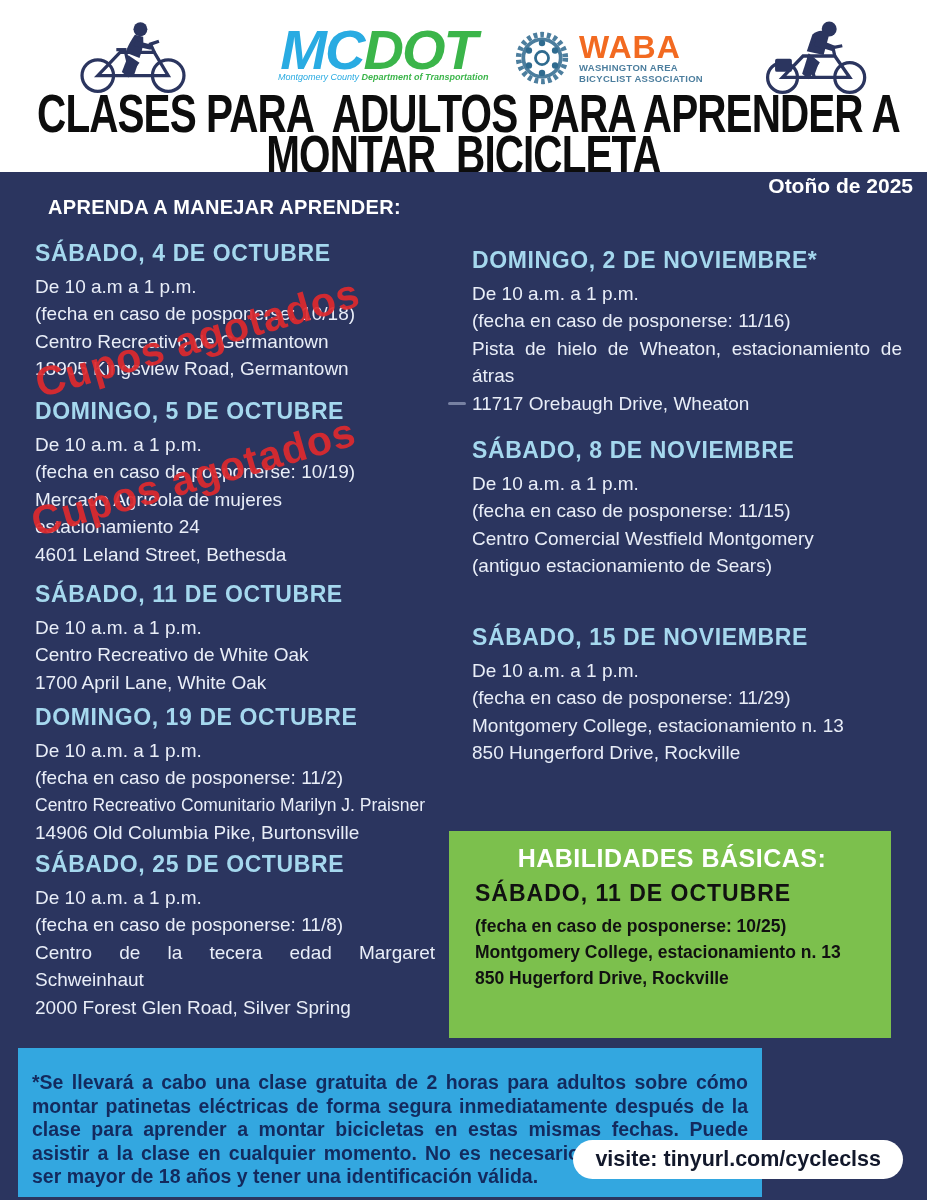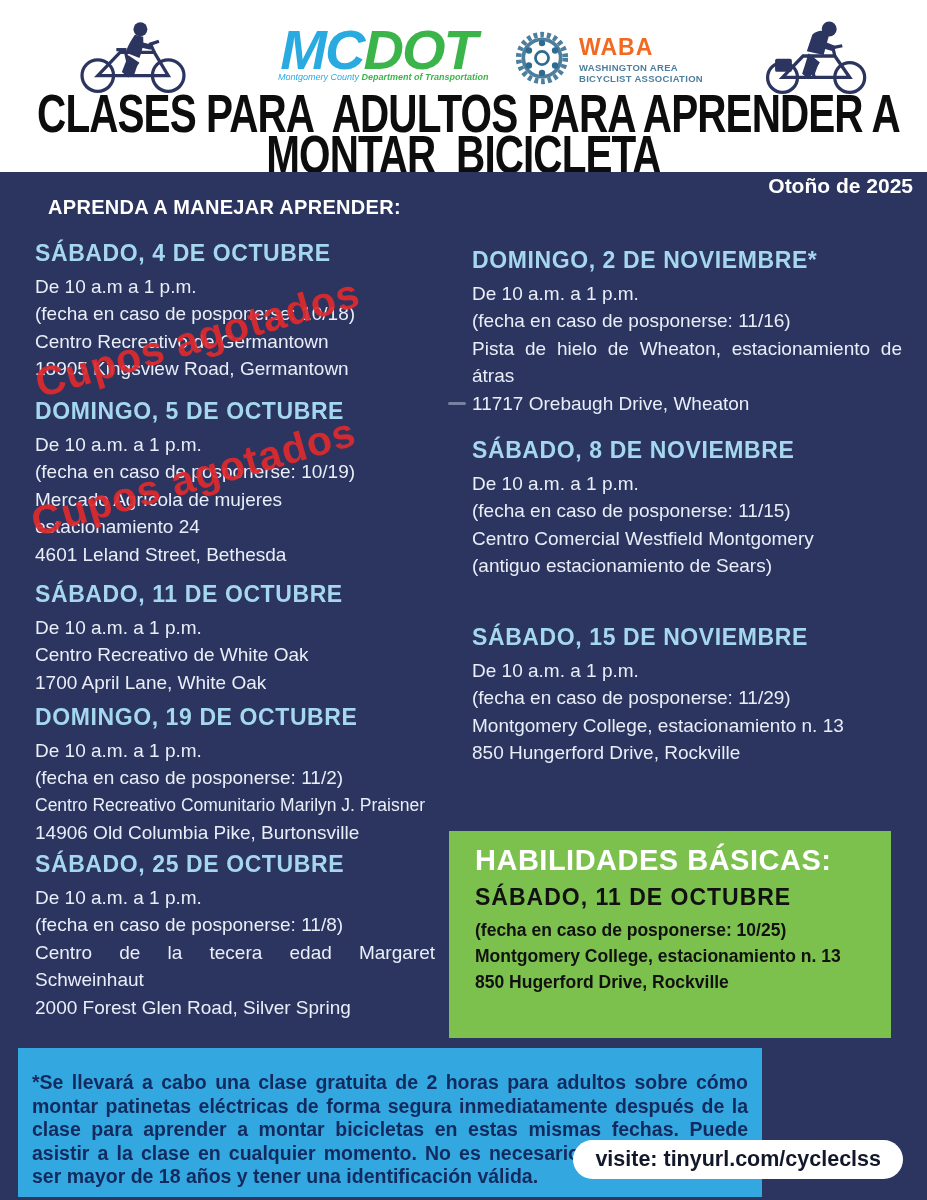--- a/index.html
+++ b/index.html
@@ -13,21 +13,21 @@
   .bike-left { left:72px; top:20px; }
   .bike-right { left:762px; top:14px; }
 
   .mcdot { position:absolute; left:278px; top:28px; width:200px; text-align:center; }
   .mcdot-name { font-size:56px; font-weight:900; font-style:italic; letter-spacing:-2px; line-height:44px; }
   .mc { color:#29ABE2; } .dot { color:#3BB54A; }
   .mcdot-tag { font-size:9px; font-style:italic; white-space:nowrap; }
   .tag-county { color:#29ABE2; } .tag-dept { color:#3BB54A; font-weight:700; }
 
   .waba { position:absolute; left:514px; top:30px; display:flex; align-items:center; gap:9px; }
-  .waba-text .waba-name { color:#F26A21; font-size:23px; font-weight:900; letter-spacing:1px; line-height:30px; }
+  .waba-text .waba-name { color:#F26A21; font-size:32px; font-weight:900; letter-spacing:1px; line-height:30px; }
   .waba-text .waba-sub { color:#4C7E9E; font-size:9.5px; font-weight:700; line-height:11.5px; letter-spacing:0.3px; }
 
   .title { position:absolute; top:88px; left:0; width:927px; text-align:center; color:#0d0d0d; }
   .title .tline { display:block; font-size:44px; font-weight:900; letter-spacing:-1px; line-height:41px; transform:scale(0.92,1.22); transform-origin:center top; white-space:pre; }
 
   
   .bodyarea { position:absolute; top:172px; left:0; width:927px; height:1028px; background:#2B355F; }
   .season { position:absolute; top:2px; right:14px; color:#ffffff; font-size:21px; font-weight:700; }
   .aprenda { position:absolute; top:24px; left:48px; color:#ffffff; font-size:20px; font-weight:700; letter-spacing:0.3px; }
 
@@ -40,21 +40,21 @@
 
   .stamp { position:absolute; color:#DE2A2E; font-size:41px; font-weight:800; letter-spacing:1px;
            white-space:nowrap; transform:rotate(-16deg); transform-origin:center; opacity:0.93; }
 
   .dash-artifact { position:absolute; left:448px; top:230px; width:18px; height:3px;
                    background:rgba(195,205,230,0.5); border-radius:2px; }
 
   
   .green-box { position:absolute; left:449px; top:659px; width:442px; height:207px;
                background:#7CC04D; padding:13px 22px 0 26px; color:#111111; }
-  .gb-heading { color:#ffffff; font-size:29px; font-weight:800; text-align:left; letter-spacing:0.5px; margin-bottom:7px; }
+  .gb-heading { color:#ffffff; font-size:25px; font-weight:800; text-align:center; letter-spacing:0.5px; margin-bottom:7px; }
   .gb-date { font-size:23px; font-weight:800; letter-spacing:1px; margin-bottom:6px; }
   .gb-line { font-size:17.5px; font-weight:700; line-height:26px; }
 
   
   .footnote { position:absolute; left:18px; top:876px; width:744px; background:#33A7E0;
               color:#132A5E; font-size:19.5px; font-weight:600; line-height:23.5px;
               text-align:justify; padding:23px 14px 8px; }
   .pill { position:absolute; right:24px; top:968px; background:#ffffff; border-radius:20px;
           padding:7px 22px; font-size:21.5px; font-weight:800; color:#12182B; z-index:5; }
 </style>

